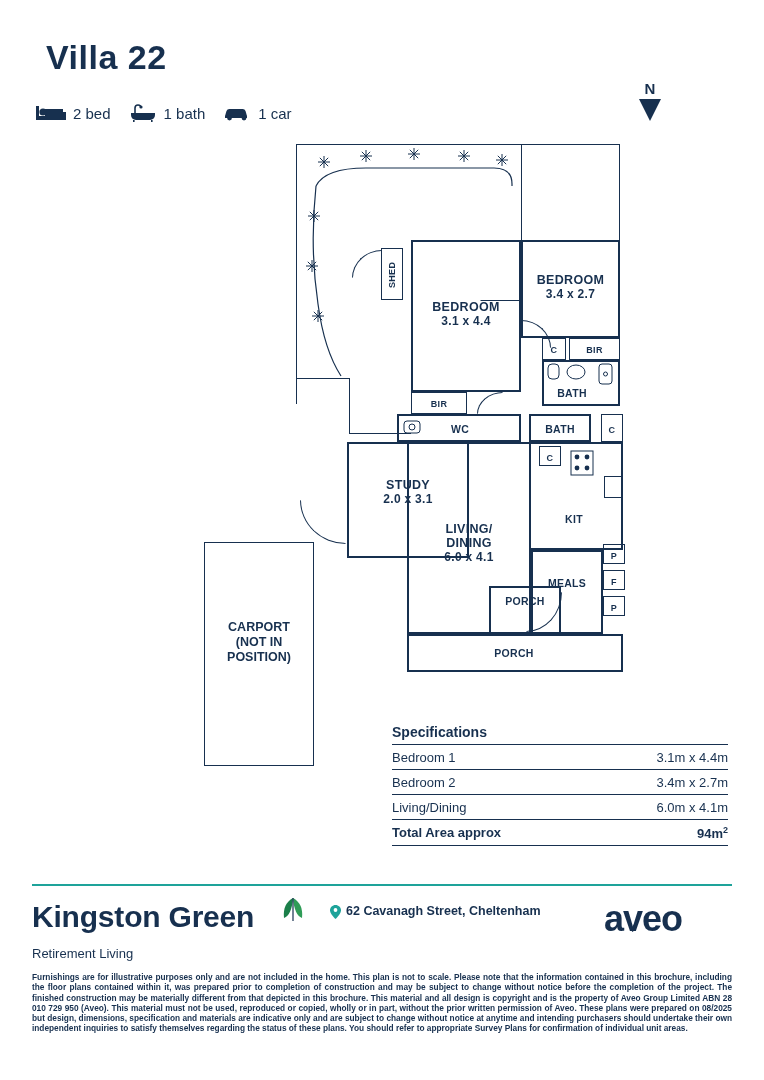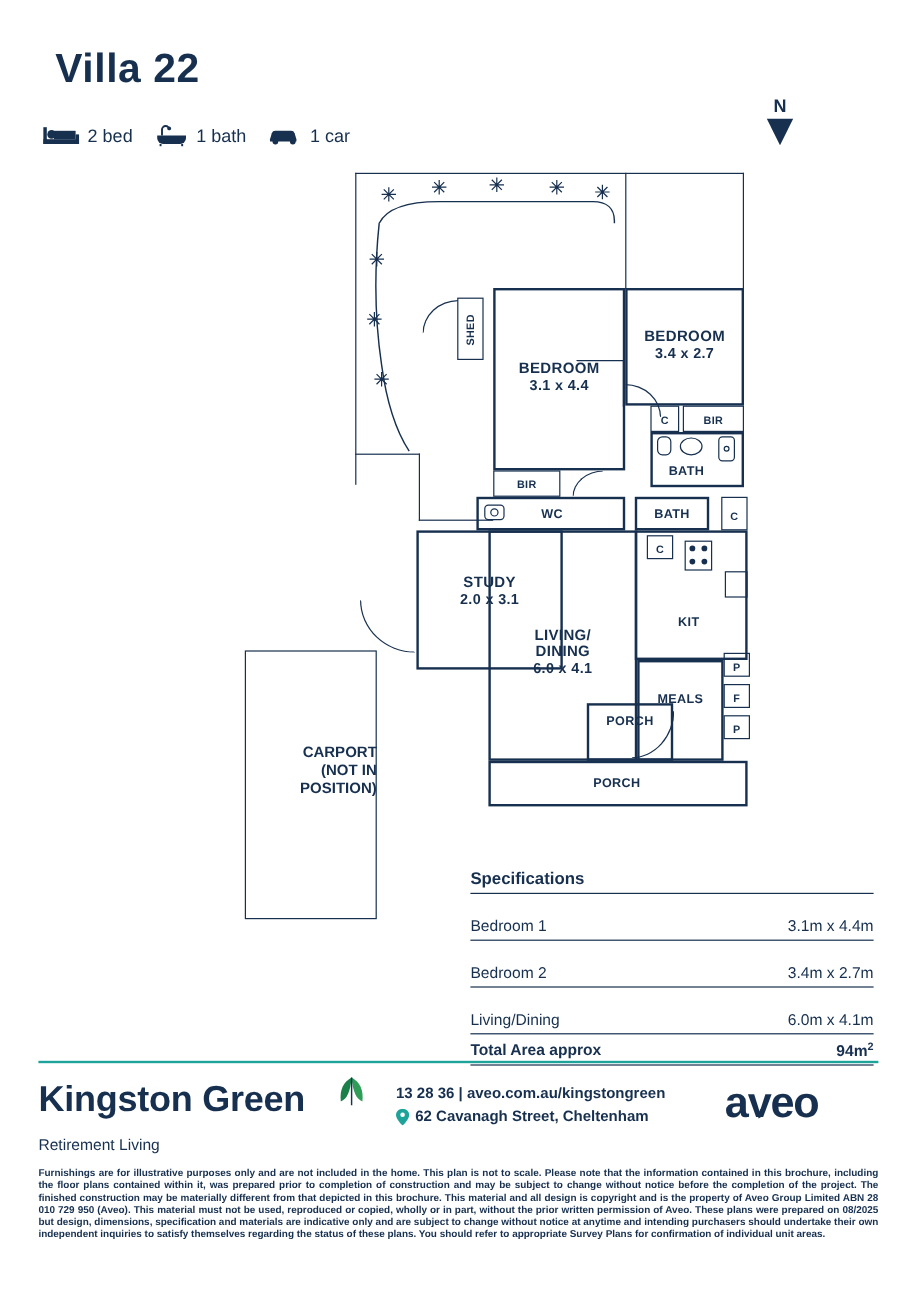--- a/index.html
+++ b/index.html
@@ -139,21 +139,21 @@
   }
   .specs h3 {
     margin: 0 0 4px 0;
     font-size: 14px;
     font-weight: bold;
   }
   .spec-row {
     display: flex;
     justify-content: space-between;
     border-top: 1px solid #17304f;
-    padding: 19px 0 4px 0;
+    padding: 5px 0 4px 0;
     font-size: 13px;
   }
   .spec-row.first { border-top: 1px solid #17304f; }
   .spec-total {
     display: flex;
     justify-content: space-between;
     border-top: 1px solid #17304f;
     border-bottom: 1px solid #17304f;
     padding: 5px 0 4px 0;
     font-size: 13px;
@@ -415,21 +415,21 @@
     <div class="rm small" style="left:497px; top:446px; width:72px;">MEALS</div>
 
     <div class="box" style="left:455px; top:456px; width:72px; height:48px;"></div>
     <div class="rm small" style="left:455px; top:464px; width:72px;">PORCH</div>
     <div class="doorarc" style="left:492px; top:462px; width:36px; height:40px; border-color:#17304f; border-left-color:transparent; border-top-color:transparent; border-radius:0 0 100% 0;"></div>
 
     <div class="box" style="left:373px; top:504px; width:216px; height:38px;"></div>
     <div class="rm small" style="left:420px; top:516px; width:120px;">PORCH</div>
 
     <div class="boxthin" style="left:170px; top:412px; width:110px; height:224px;"></div>
-    <div class="carport" style="left:170px; top:490px; width:110px;text-align:right;">
+    <div class="carport" style="left:170px; top:490px; width:110px;">
       <span>CARPORT</span><br>
       <span>(NOT IN</span><br>
       <span>POSITION)</span>
     </div>
   </div>
 
   <div class="specs">
     <h3>Specifications</h3>
     <div class="spec-row first">
       <span>Bedroom 1</span>
@@ -456,21 +456,20 @@
 
   <div class="leaf-mark">
     <svg width="34" height="26" viewBox="0 0 34 26">
       <path d="M17 2 C 10 6, 7 12, 8 22 C 13 20, 16 14, 17 2 Z" fill="#1b7f4a"></path>
       <path d="M17 2 C 24 6, 27 12, 26 22 C 21 20, 18 14, 17 2 Z" fill="#2f9c57"></path>
       <path d="M17 2 L 17 25" stroke="#17304f" stroke-width="1.2" fill="none"></path>
     </svg>
   </div>
 
   <div class="contact">
-    <div>13 28 36 | aveo.com.au/kingstongreen</div>
     <div class="row2">
       <span class="pin">
         <svg width="11" height="14" viewBox="0 0 11 14">
           <path d="M5.5 0 C 2.5 0, 0 2.3, 0 5.2 C 0 9, 5.5 14, 5.5 14 C 5.5 14, 11 9, 11 5.2 C 11 2.3, 8.5 0, 5.5 0 Z" fill="#1ea39a"></path>
           <circle cx="5.5" cy="5" r="1.9" fill="#ffffff"></circle>
         </svg>
       </span>
       <span>62 Cavanagh Street, Cheltenham</span>
     </div>
   </div>

